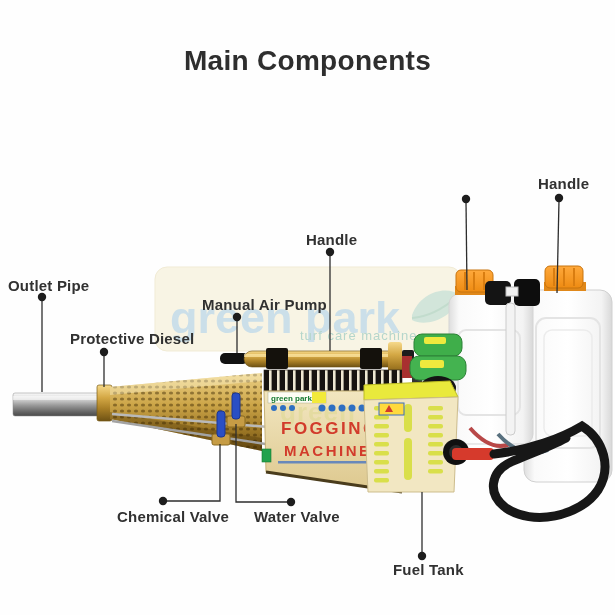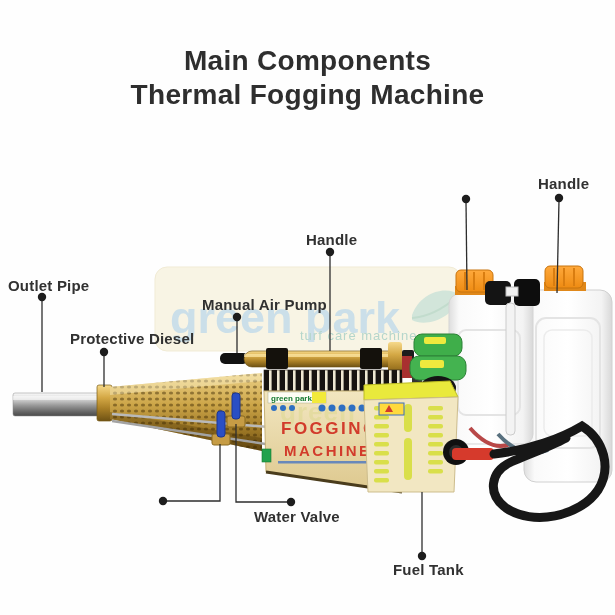--- a/index.html
+++ b/index.html
@@ -28,21 +28,20 @@
   #lbl-fuel-tank{left:393px;top:561px;}
   svg text{font-family:"Liberation Sans",sans-serif;}
 </style>
 </head>
 <body>
 
 <div class="stage">
 
   <div class="title">
     <div>Main Components</div>
-    <div>Thermal Fogging Machine</div>
   </div>
 
   <svg class="scene-svg" width="615" height="615" viewBox="0 0 615 615">
     <defs>
       <linearGradient id="chrome" x1="0" y1="0" x2="0" y2="1">
         <stop offset="0" stop-color="#fafafa"></stop>
           <stop offset="0.25" stop-color="#d8d8d8"></stop>
         <stop offset="0.55" stop-color="#979797"></stop>
           <stop offset="0.82" stop-color="#656565"></stop>
         <stop offset="1" stop-color="#4a4a4a"></stop>
@@ -258,15 +257,16 @@
         <circle cx="291" cy="502" r="4.2"></circle>
       <circle cx="422" cy="556" r="4.2"></circle>
     </g>
   </svg>
 
   <div class="lbl" id="lbl-outlet-pipe">Outlet Pipe</div>
   <div class="lbl" id="lbl-protective-cover">Protective Diesel</div>
   <div class="lbl" id="lbl-manual-air-pump">Manual Air Pump</div>
   <div class="lbl" id="lbl-handle">Handle</div>
   <div class="lbl" id="lbl-water">Handle</div>
+  <div class="lbl" id="lbl-chemical-valve">Chemical Valve</div>
   <div class="lbl" id="lbl-water-valve">Water Valve</div>
   <div class="lbl" id="lbl-fuel-tank">Fuel Tank</div>
 </div>
 
 </body></html>

